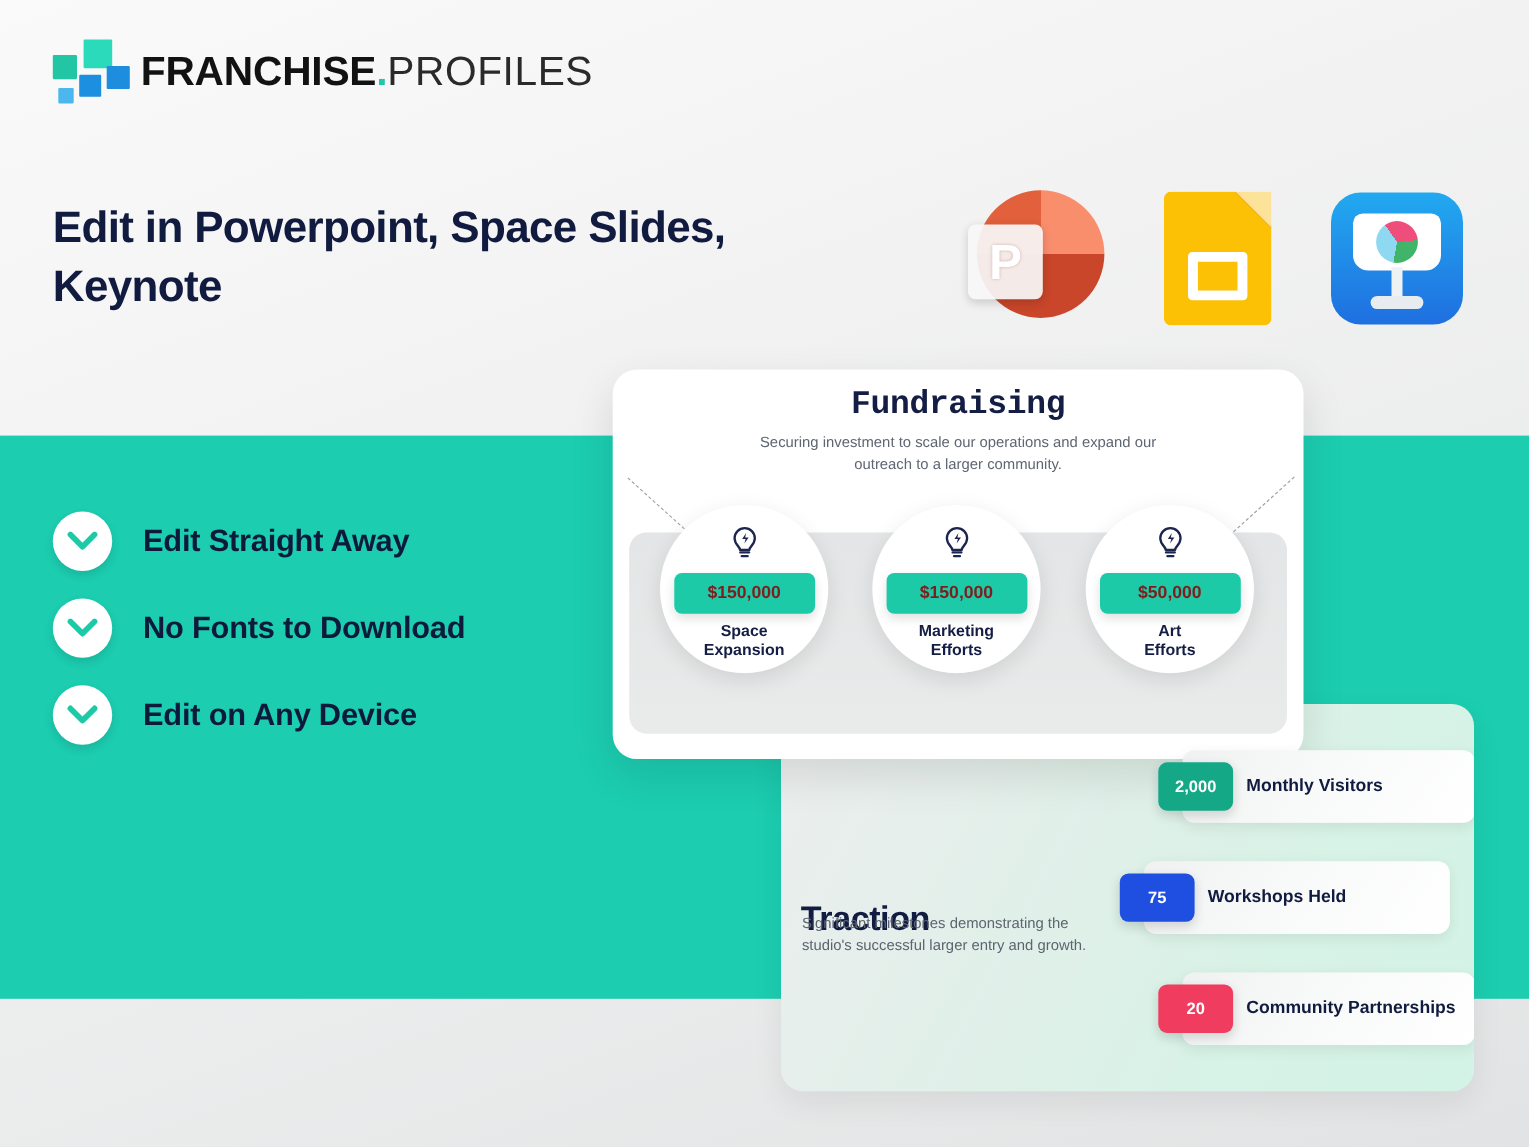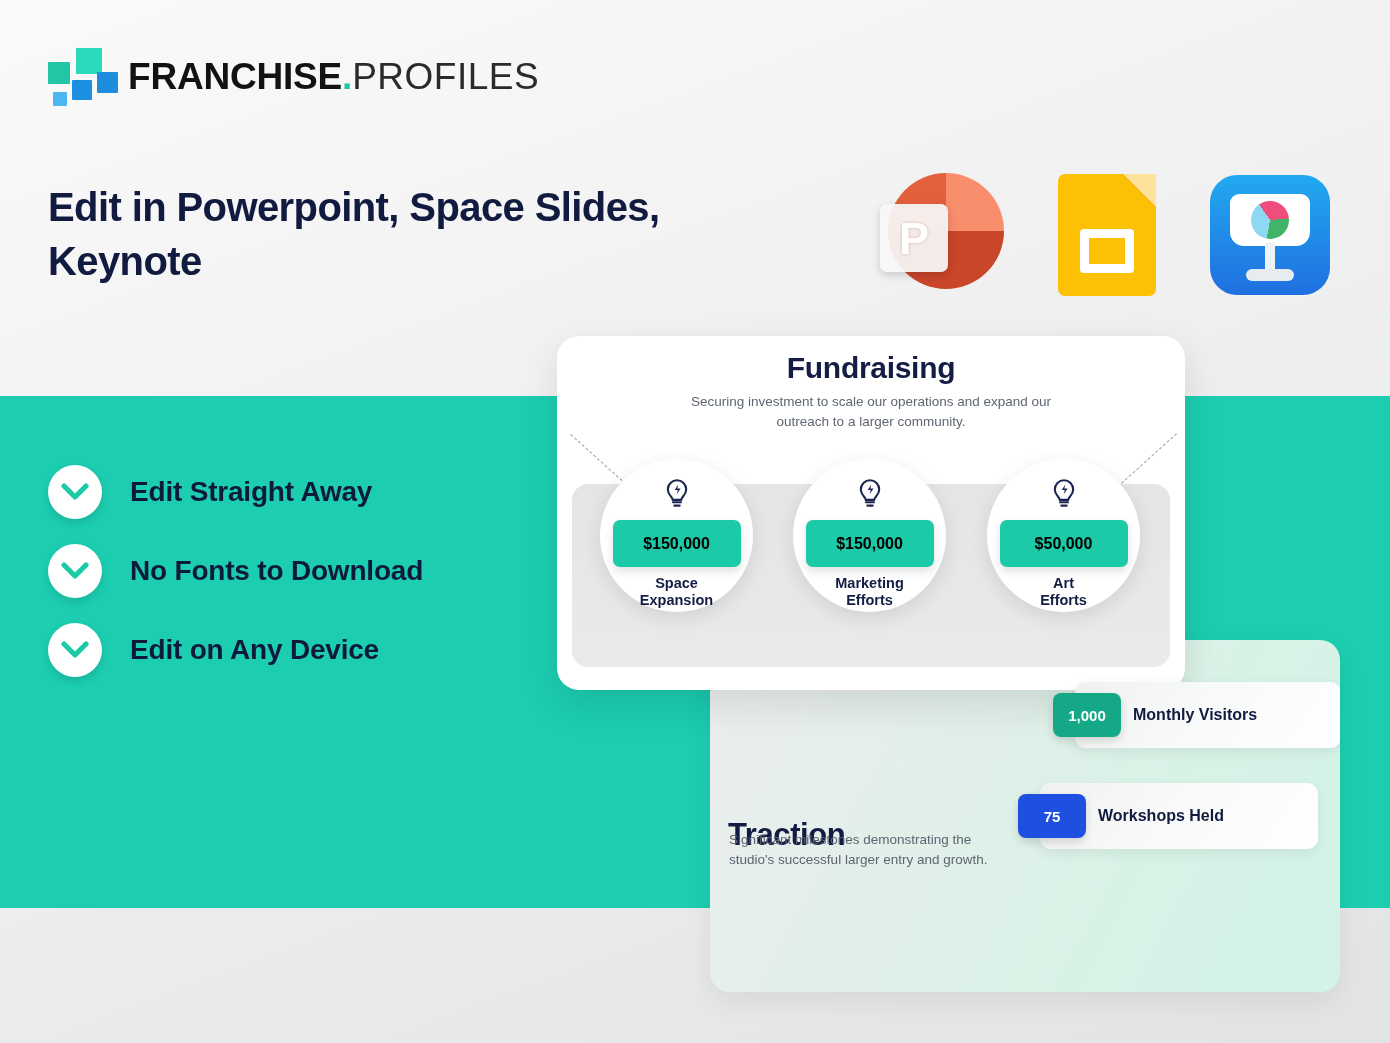--- a/index.html
+++ b/index.html
@@ -17,21 +17,21 @@
 
   
   .teal-band {
     position: absolute; left: 0; top: 396px;
     width: 1390px; height: 512px;
     background: #1ccdb0;
   }
 
   
   .logo {
-    position: absolute; left: 48px; top: 48px;
+    position: absolute; left: 48px; top: 36px;
     display: flex; align-items: center; gap: 18px;
   }
   .logo-mark { position: relative; width: 62px; height: 56px; }
   .logo-mark i { position: absolute; display: block; border-radius: 1px; }
   .sq-a { left: 0px;  top: 14px; width: 22px; height: 22px; background: #23c6a4; }
   .sq-b { left: 28px; top: 0px;  width: 26px; height: 26px; background: #2bd9bb; }
   .sq-c { left: 24px; top: 32px; width: 20px; height: 20px; background: #1d8fe0; }
   .sq-d { left: 49px; top: 24px; width: 21px; height: 21px; background: #1f8ddd; }
   .sq-e { left: 5px;  top: 44px; width: 14px; height: 14px; background: #4cb6ef; }
   .logo-type {
@@ -152,21 +152,21 @@
 
   
   .fund-card {
     position: absolute; left: 557px; top: 336px; width: 628px; height: 354px;
     background: #ffffff; border-radius: 22px;
     box-shadow: 0 14px 40px rgba(0,0,0,0.11);
     overflow: hidden;
   }
   .fund-title {
     position: absolute; left: 0; right: 0; top: 15px; text-align: center;
-    font-size: 30px; font-weight: 800; color: #141d44; letter-spacing: -0.3px;
+    font-size: 30px; font-weight: 800; color: #141d44; letter-spacing: -0.3px; font-family: Liberation Mono, monospace;
   }
   .fund-sub {
     position: absolute; left: 110px; width: 408px; top: 56px; text-align: center;
     font-size: 13.5px; line-height: 1.45; color: #5e6672;
   }
   .fund-panel {
     position: absolute; left: 15px; top: 148px; width: 598px; height: 183px;
     background: linear-gradient(180deg, #e4e5e6 0%, #e9eaea 100%);
     border-radius: 16px;
   }
@@ -183,22 +183,22 @@
   .node {
     position: absolute; width: 153px; height: 153px; border-radius: 50%;
     background: #ffffff; box-shadow: 0 6px 20px rgba(0,0,0,0.10);
     display: flex; flex-direction: column; align-items: center;
   }
   .n1 { left: 43px;  top: 123px; }
   .n2 { left: 236px; top: 123px; }
   .n3 { left: 430px; top: 123px; }
   .node .bulb { margin-top: 19px; }
   .node .amount {
-    margin-top: 6px; min-width: 128px; height: 47px; border-radius: 7px;
-    background: #1ccaa8; color: #000000; font-size: 16px; font-weight: 700;
+    margin-top: 6px; min-width: 128px; height: 37px; border-radius: 7px;
+    background: #1ccaa8; color: #7f1d1d; font-size: 16px; font-weight: 700;
     display: flex; align-items: center; justify-content: center;
     box-shadow: 0 4px 10px rgba(0,0,0,0.13);
     padding: 0 10px;
   }
   .node .cap {
     margin-top: 8px; text-align: center; font-size: 14.5px; font-weight: 800;
     color: #141d44; line-height: 1.18;
   }
 </style>
 </head>
@@ -274,33 +274,39 @@
       </span>
       <span class="feature-label">Edit on Any Device</span>
     </div>
   </div>
 
   <div class="traction-card">
     <div class="traction-title">Traction</div>
     <div class="traction-sub">Significant milestones demonstrating the studio's successful larger entry and growth.</div>
 
     <div class="metric-row m1">
-      <div class="metric-badge" style="background:#14a886">1,000</div>
+      <div class="metric-badge" style="background:#14a886">2,000</div>
       <div class="metric-plate">
         <span>Monthly Visitors</span>
       </div>
     </div>
 
     <div class="metric-row m2">
       <div class="metric-badge" style="background:#1f4fe0">75</div>
       <div class="metric-plate">
         <span>Workshops Held</span>
       </div>
     </div>
 
+    <div class="metric-row m3">
+      <div class="metric-badge" style="background:#ef3c5f">20</div>
+      <div class="metric-plate">
+        <span>Community Partnerships</span>
+      </div>
+    </div>
   </div>
 
   <div class="fund-card">
     <div class="fund-title">Fundraising</div>
     <div class="fund-sub">Securing investment to scale our operations and expand our outreach to a larger community.</div>
 
     <div class="fund-panel"></div>
 
     <span class="dash dash-l"></span>
     <span class="dash dash-r"></span>

